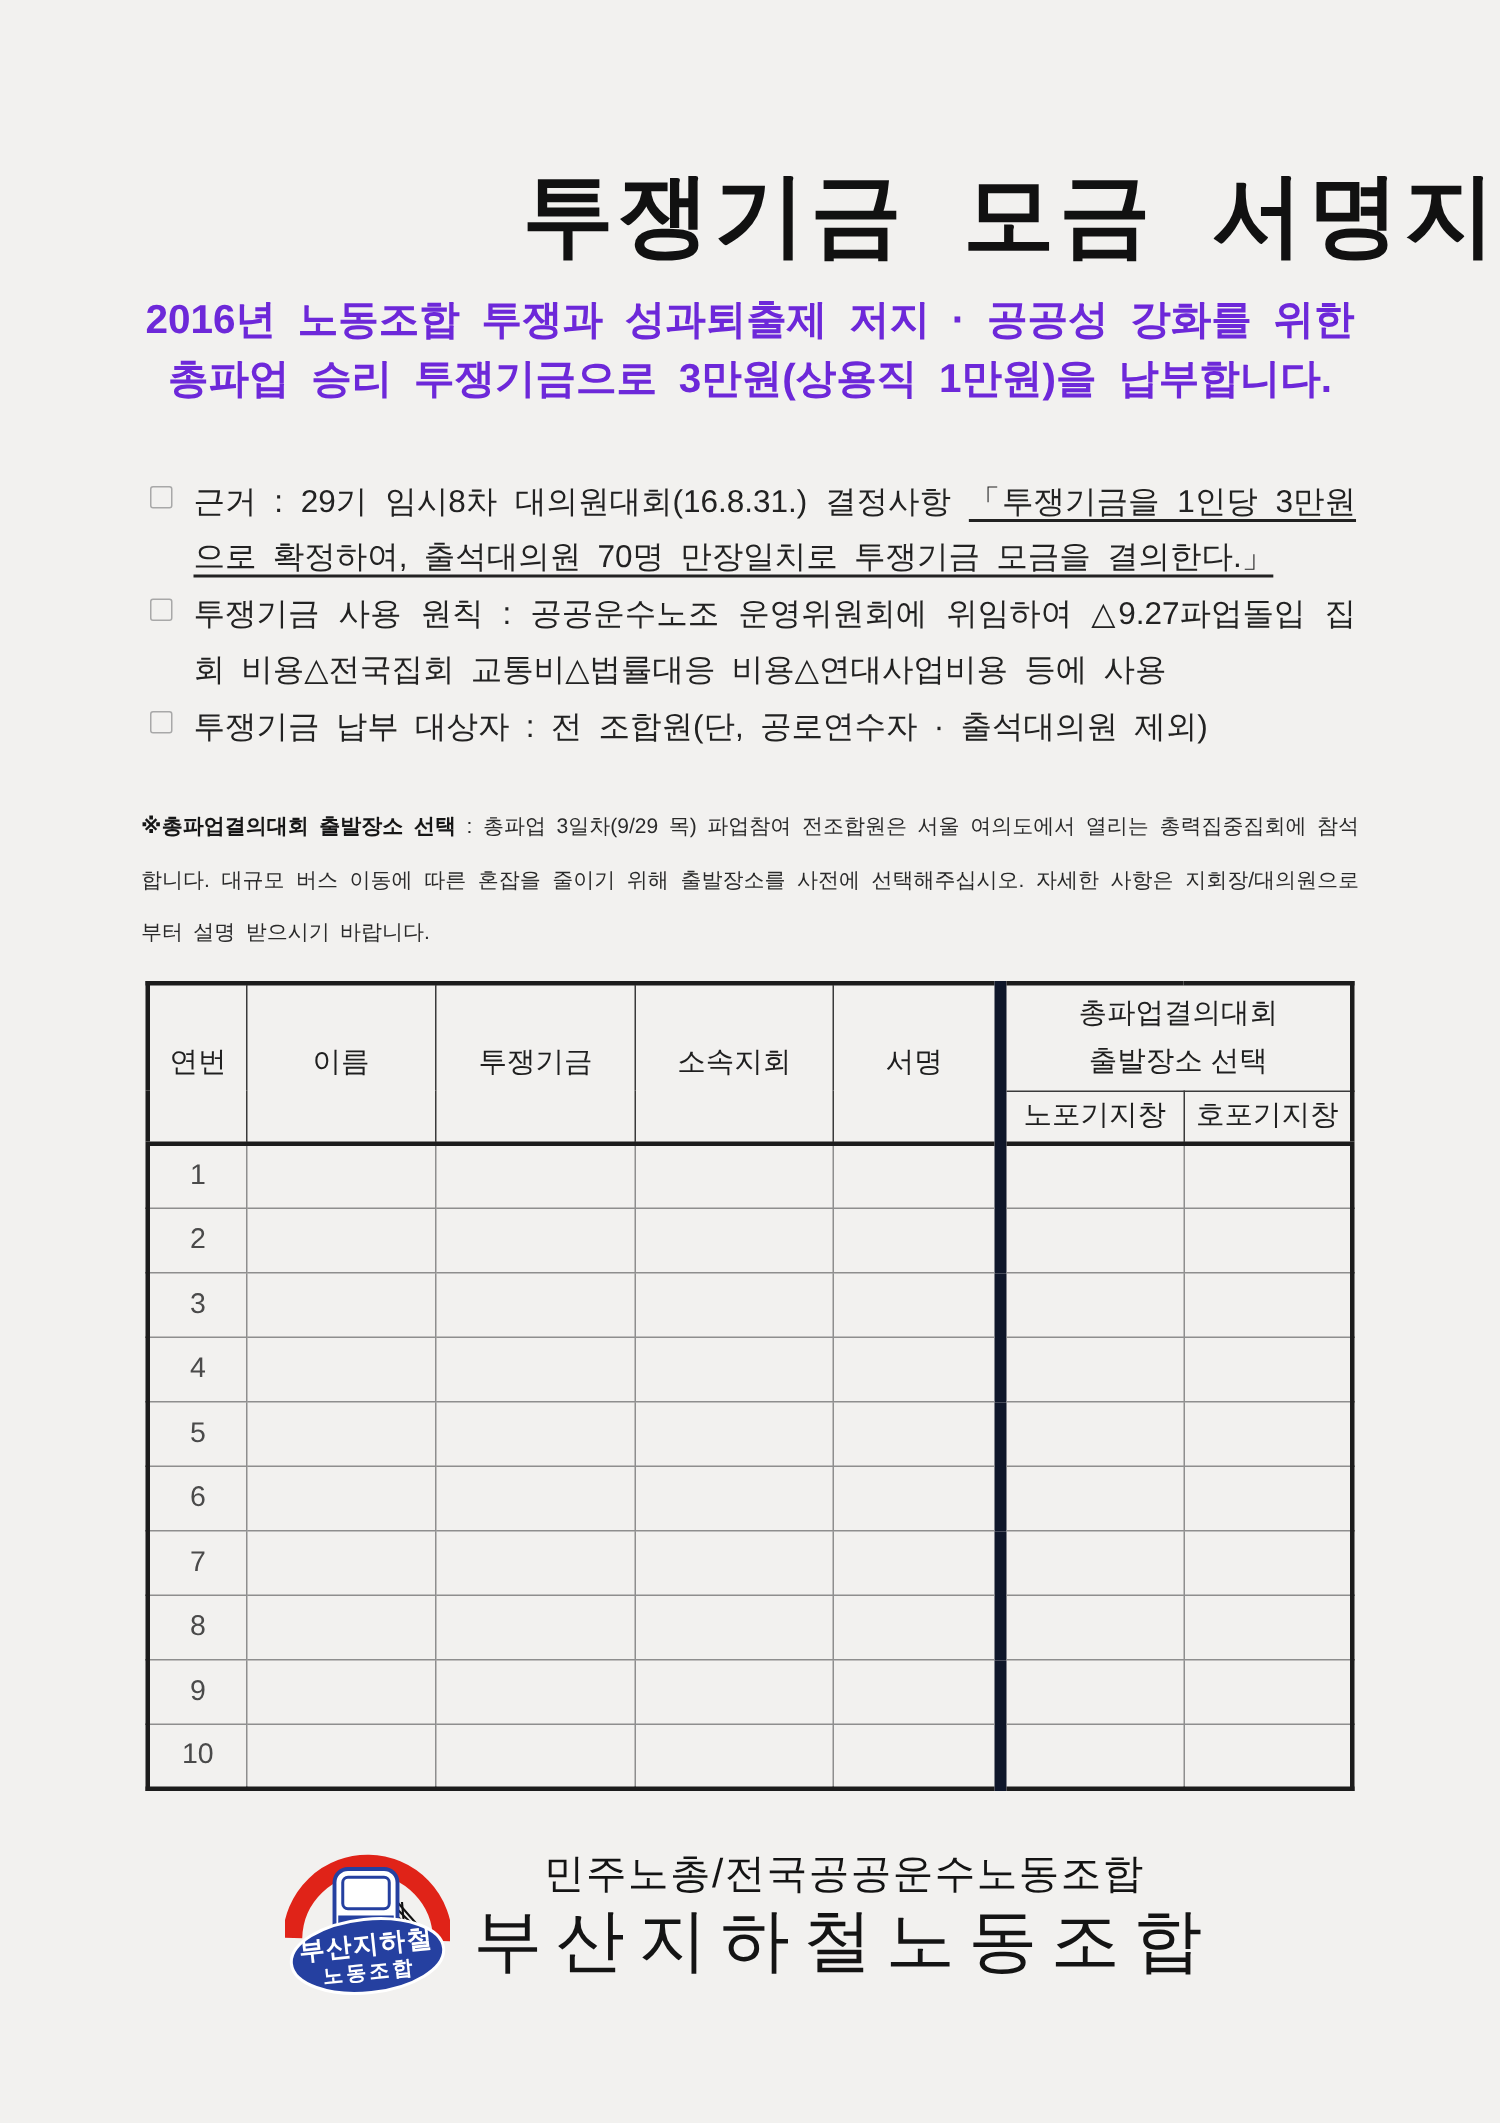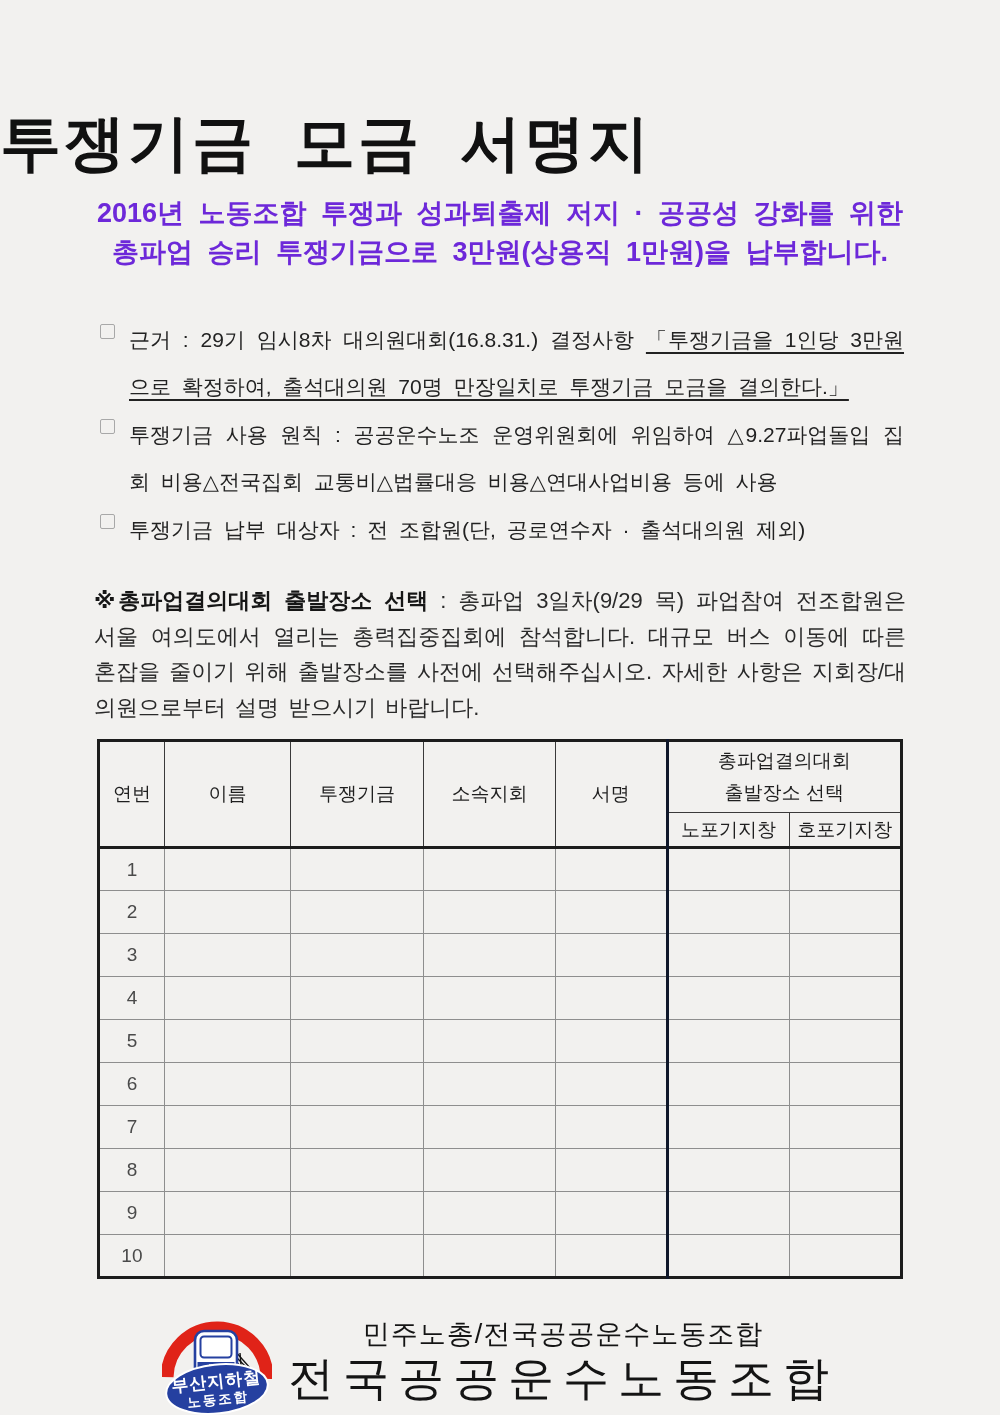--- a/index.html
+++ b/index.html
@@ -12,21 +12,21 @@
     height: 1415px;
     margin: 0 auto;
     background: #f2f1ef;
     color: #1a1a1a;
     overflow: hidden;
   }
 
   
   .title {
     padding-top: 106px;
-    text-align: left;
+    text-align: right;
     font-size: 61px;
     font-weight: 900;
     letter-spacing: 3px;
     word-spacing: 18px;
     line-height: 74px;
     color: #111;
   }
 
   .subtitle {
     margin-top: 14px;
@@ -54,36 +54,36 @@
     width: 15px;
     height: 15px;
     border: 1.5px solid #a8a8a8;
     border-radius: 2px;
     margin: 8px 14px 0 4px;
     background: transparent;
   }
   .bullet-text {
     flex: 1;
     font-size: 21px;
-    line-height: 47px;
+    line-height: 37px;
     font-weight: 500;
     text-align: justify;
     word-spacing: 5px;
     color: #222;
   }
   .bullet-text .ul {
     text-decoration: underline;
     text-underline-offset: 5px;
   }
 
   
   .note {
     width: 812px;
     margin: 30px auto 0;
-    font-size: 22px;
+    font-size: 14px;
     line-height: 35.5px;
     text-align: justify;
     word-spacing: 3px;
     color: #2a2a2a;
   }
   .note .bold { font-weight: 800; color: #161616; }
 
   
   table.signsheet {
     width: 806px;
@@ -101,21 +101,21 @@
   .signsheet thead th {
     border-color: #3a3a3a;
     font-size: 19px;
     color: #1f1f1f;
     line-height: 32px;
   }
   .signsheet thead { border-bottom: 3px solid #1c1c1c; }
   .signsheet .hrow1 { height: 72px; }
   .signsheet .hrow2 { height: 35px; }
   .signsheet tbody tr { height: 43px; }
-  .signsheet .thick-left { border-left: 3px solid #0f172a; }
+  .signsheet .thick-left { border-left: 8px solid #0f172a; }
   .signsheet td.seq { font-size: 19px; color: #4a4a4a; }
 
   
   .footer {
     display: flex;
     justify-content: center;
     align-items: center;
     gap: 16px;
     margin-top: 26px;
   }
@@ -310,17 +310,17 @@
       </g>
 
       <g transform="rotate(-6 55 84)">
         <ellipse cx="55" cy="84" rx="51" ry="24.5" fill="#2540a0" stroke="#ffffff" stroke-width="2"></ellipse>
         <text x="55" y="82" font-size="17" font-weight="bold" fill="#ffffff" text-anchor="middle" letter-spacing="1" font-family="Liberation Sans, sans-serif">부산지하철</text>
         <text x="55" y="99" font-size="13.5" font-weight="bold" fill="#ffffff" text-anchor="middle" letter-spacing="2" font-family="Liberation Sans, sans-serif">노동조합</text>
       </g>
     </svg>
     <div class="footer-text">
       <div class="org-line1">민주노총/전국공공운수노동조합</div>
-      <div class="org-line2">전국공공운수노동조합</div>
+      <div class="org-line2">부산지하철노동조합</div>
     </div>
   </div>
 
 </div>
 
 </body></html>

